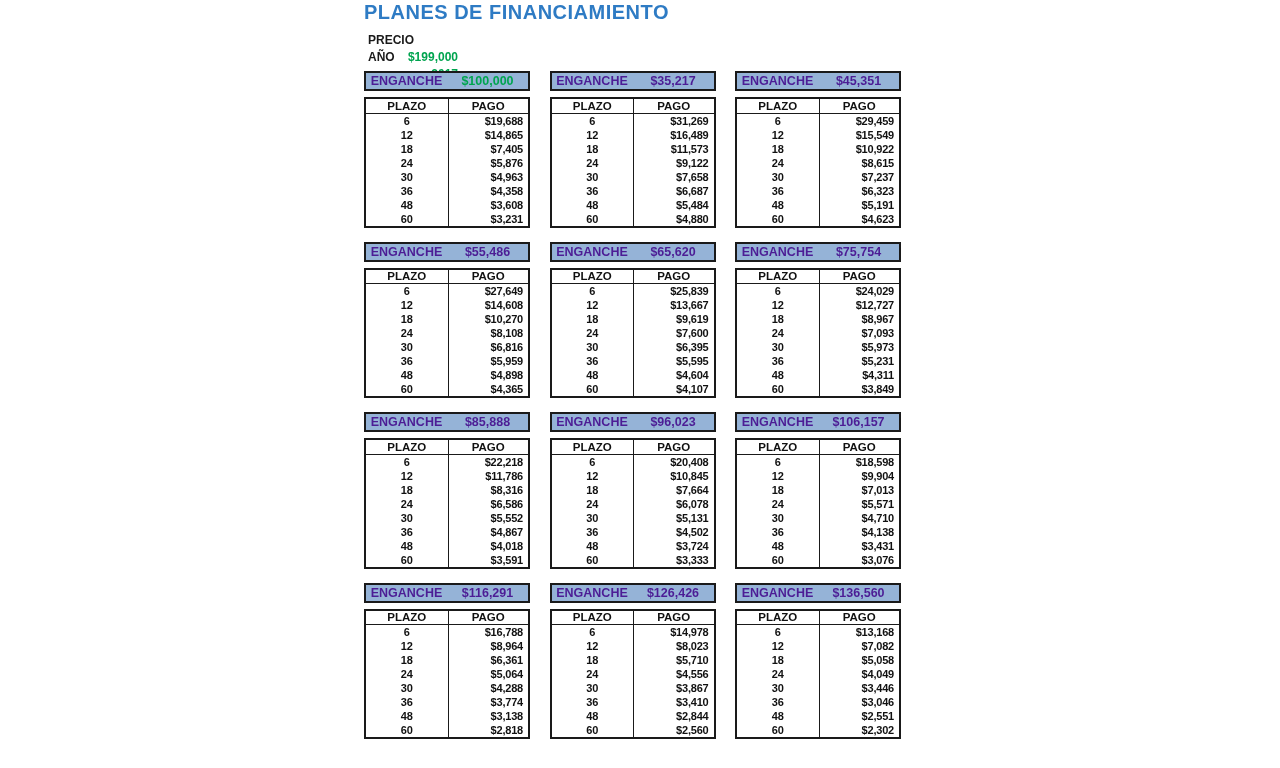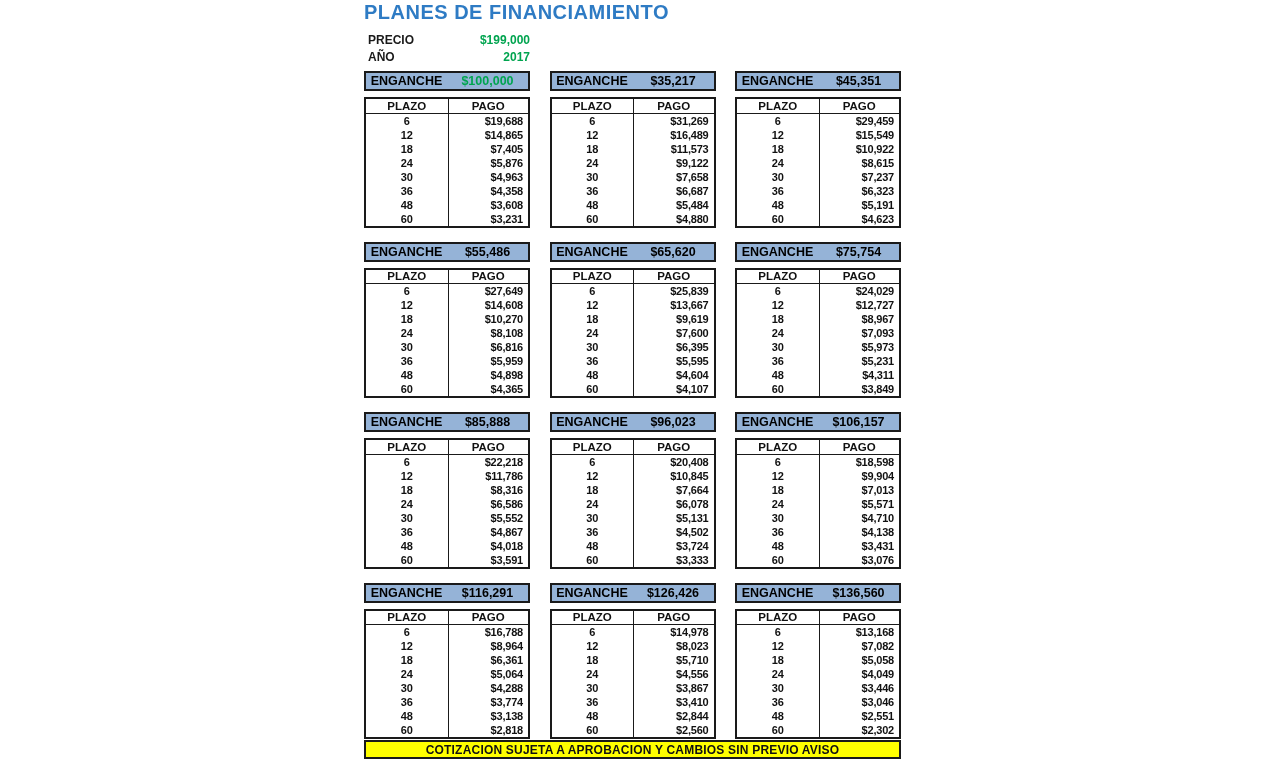--- a/index.html
+++ b/index.html
@@ -11,32 +11,32 @@
   *{box-sizing:border-box;margin:0;padding:0;}
   html,body{width:1280px;height:768px;background:#fff;overflow:hidden;
     font-family:"Liberation Sans", sans-serif;}
   .page{position:relative;width:1280px;height:768px;background:#fff;}
   .content{position:absolute;left:364px;top:0;width:537px;height:768px;}
 
   .title{position:absolute;top:1px;left:0;width:100%;text-align:left;
     font-size:20px;font-weight:bold;letter-spacing:0.5px;color:var(--title-blue);}
 
   .info{position:absolute;top:32px;left:4px;font-size:12px;font-weight:bold;}
-  .info-row{display:flex;height:17px;line-height:17px;}
+  .info-row{display:flex;height:17px;line-height:17px;flex-direction:column;}
   .info-label{width:72px;color:#1a1a1a;}
   .info-value{width:90px;text-align:right;color:var(--green);}
 
   .plans-grid{position:absolute;top:71px;left:0;width:537px;
     display:grid;grid-template-columns:166px 166px 166px;
     justify-content:space-between;row-gap:14px;}
 
   .enganche-header{height:20px;background:var(--header-bg);
     border:2px solid #1a1a1a;display:flex;align-items:center;}
   .eng-label,.eng-value{width:50%;text-align:center;font-size:12.5px;
-    font-weight:bold;color:#000000;line-height:16px;}
+    font-weight:bold;color:#4c1d95;line-height:16px;}
   .eng-value.green{color:var(--green);}
 
   table.plan-table{margin-top:6px;width:166px;border-collapse:collapse;
     border:2px solid #1a1a1a;table-layout:fixed;padding-left:16px;}
   table.plan-table col.c-plazo{width:82px;}
   table.plan-table col.c-pago{width:80px;}
   table.plan-table th{height:15px;font-size:11.5px;font-weight:bold;color:#111;
     text-align:center;border-bottom:1px solid #1a1a1a;}
   table.plan-table th:first-child,
   table.plan-table td:first-child{border-right:1px solid #1a1a1a;}
@@ -700,16 +700,15 @@
               </tr>
               <tr>
                 <td class="plazo-cell">60</td>
                 <td class="pago-cell">$2,302</td>
               </tr>
             </tbody>
     </table>
   </div>
 </div>
 
-    <div class="banner">COTIZACION SUJETA A APROBACION Y CAMBIOS SIN PREVIO AVISO</div>
 
   </div>
 </div>
 
 </body></html>

